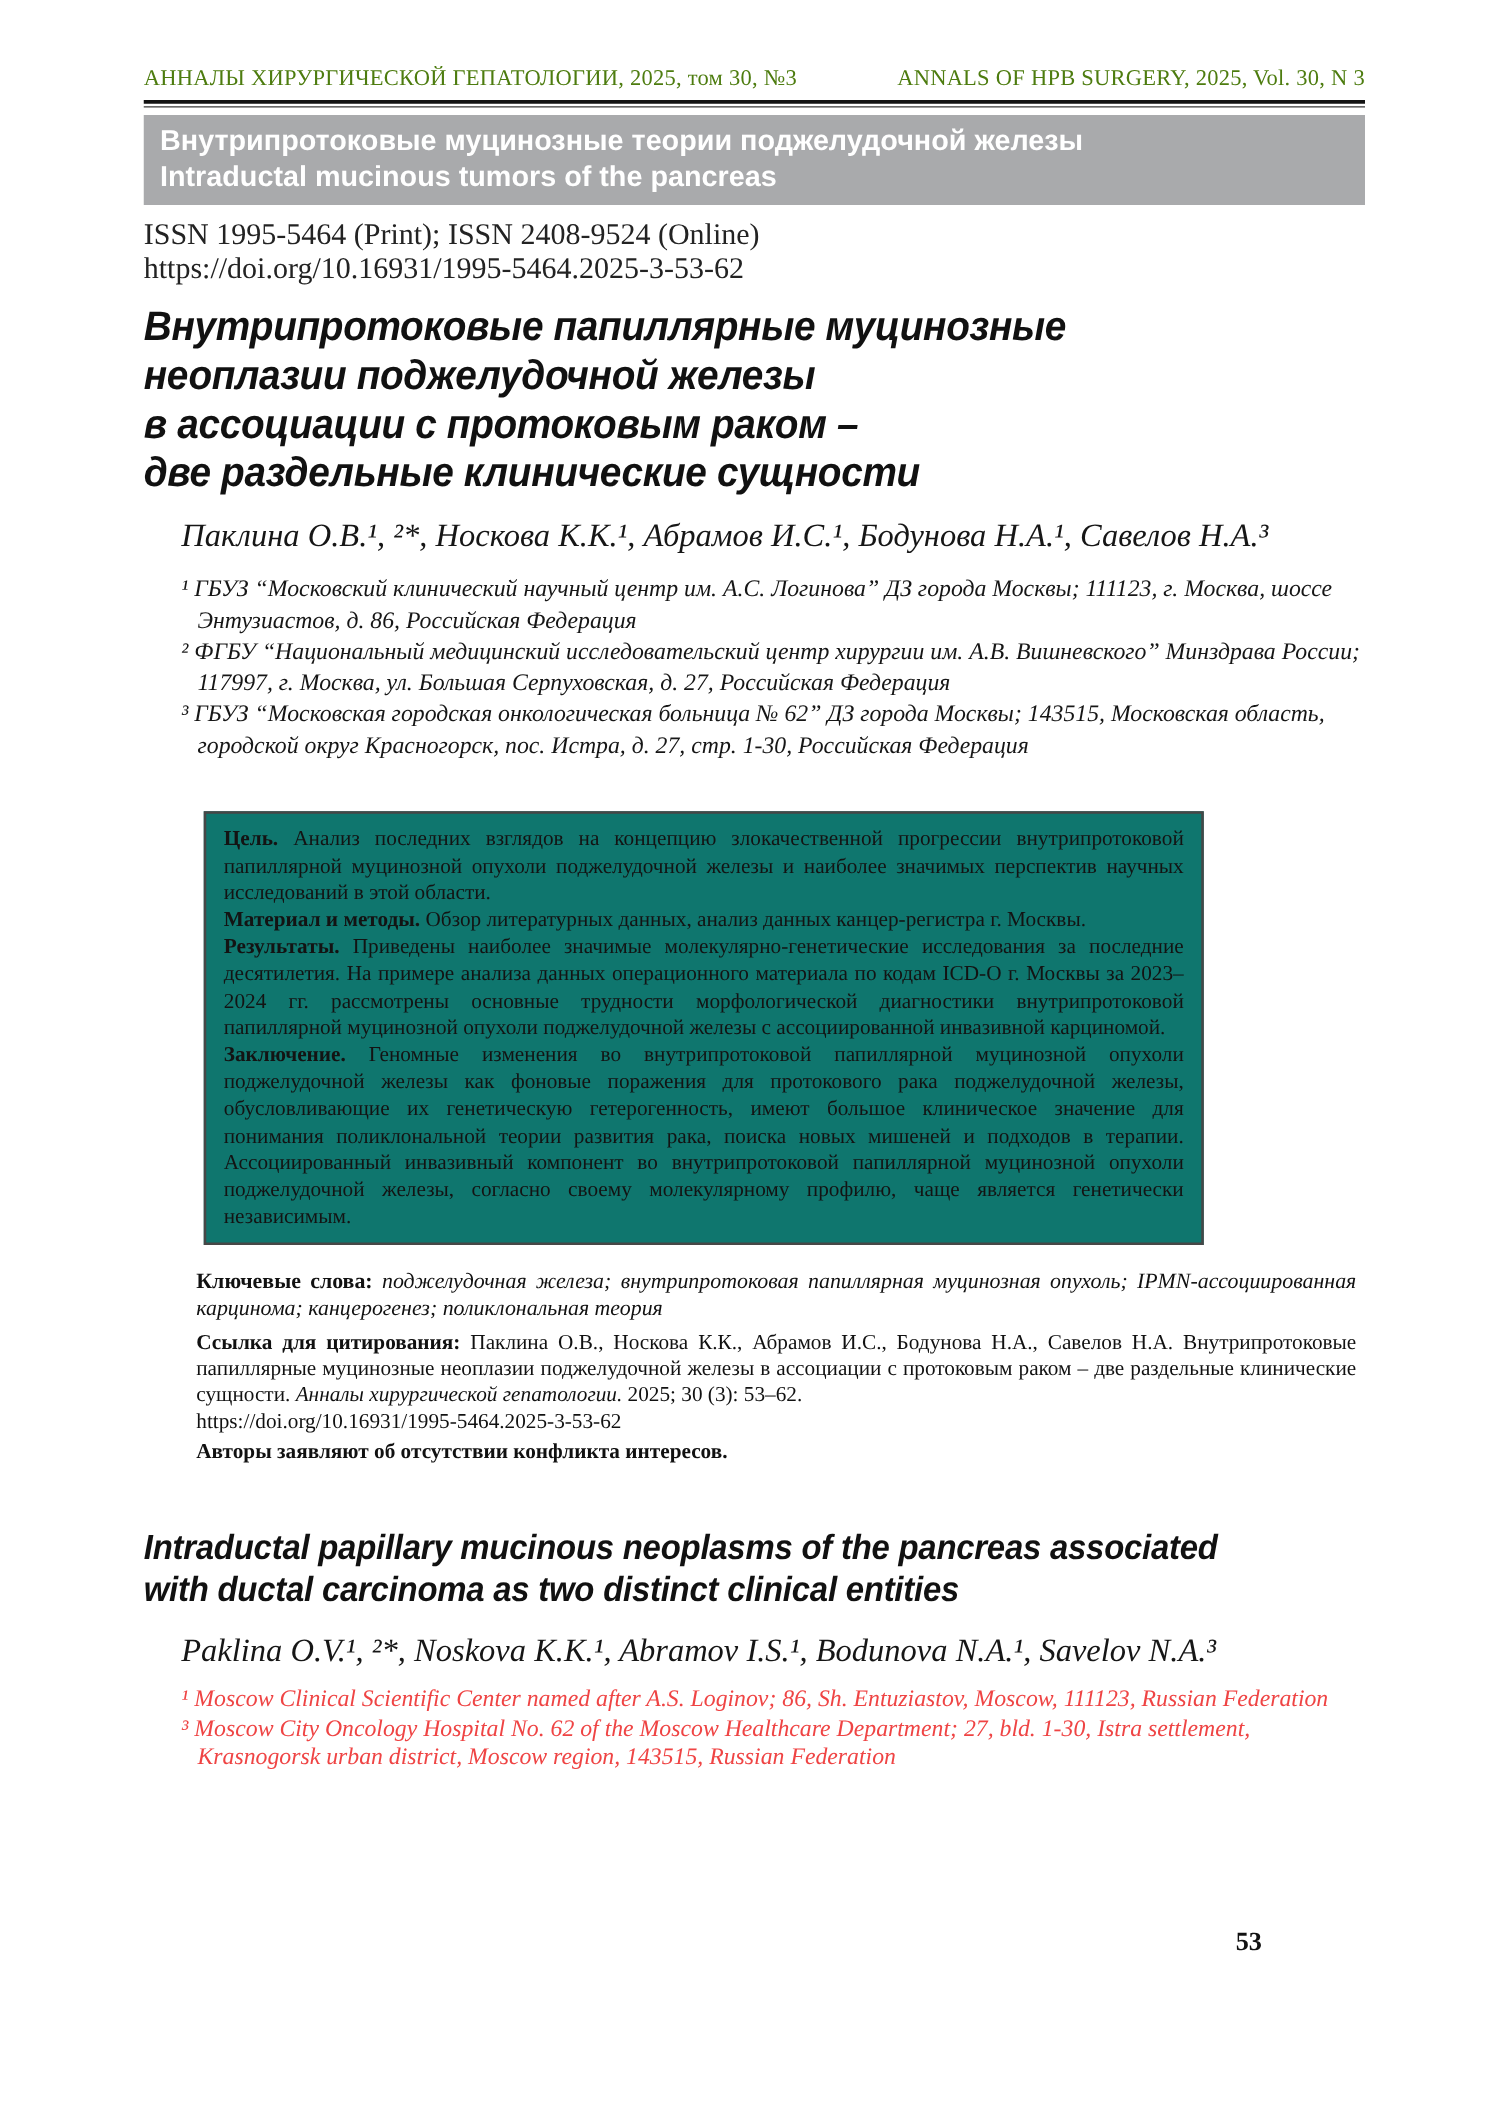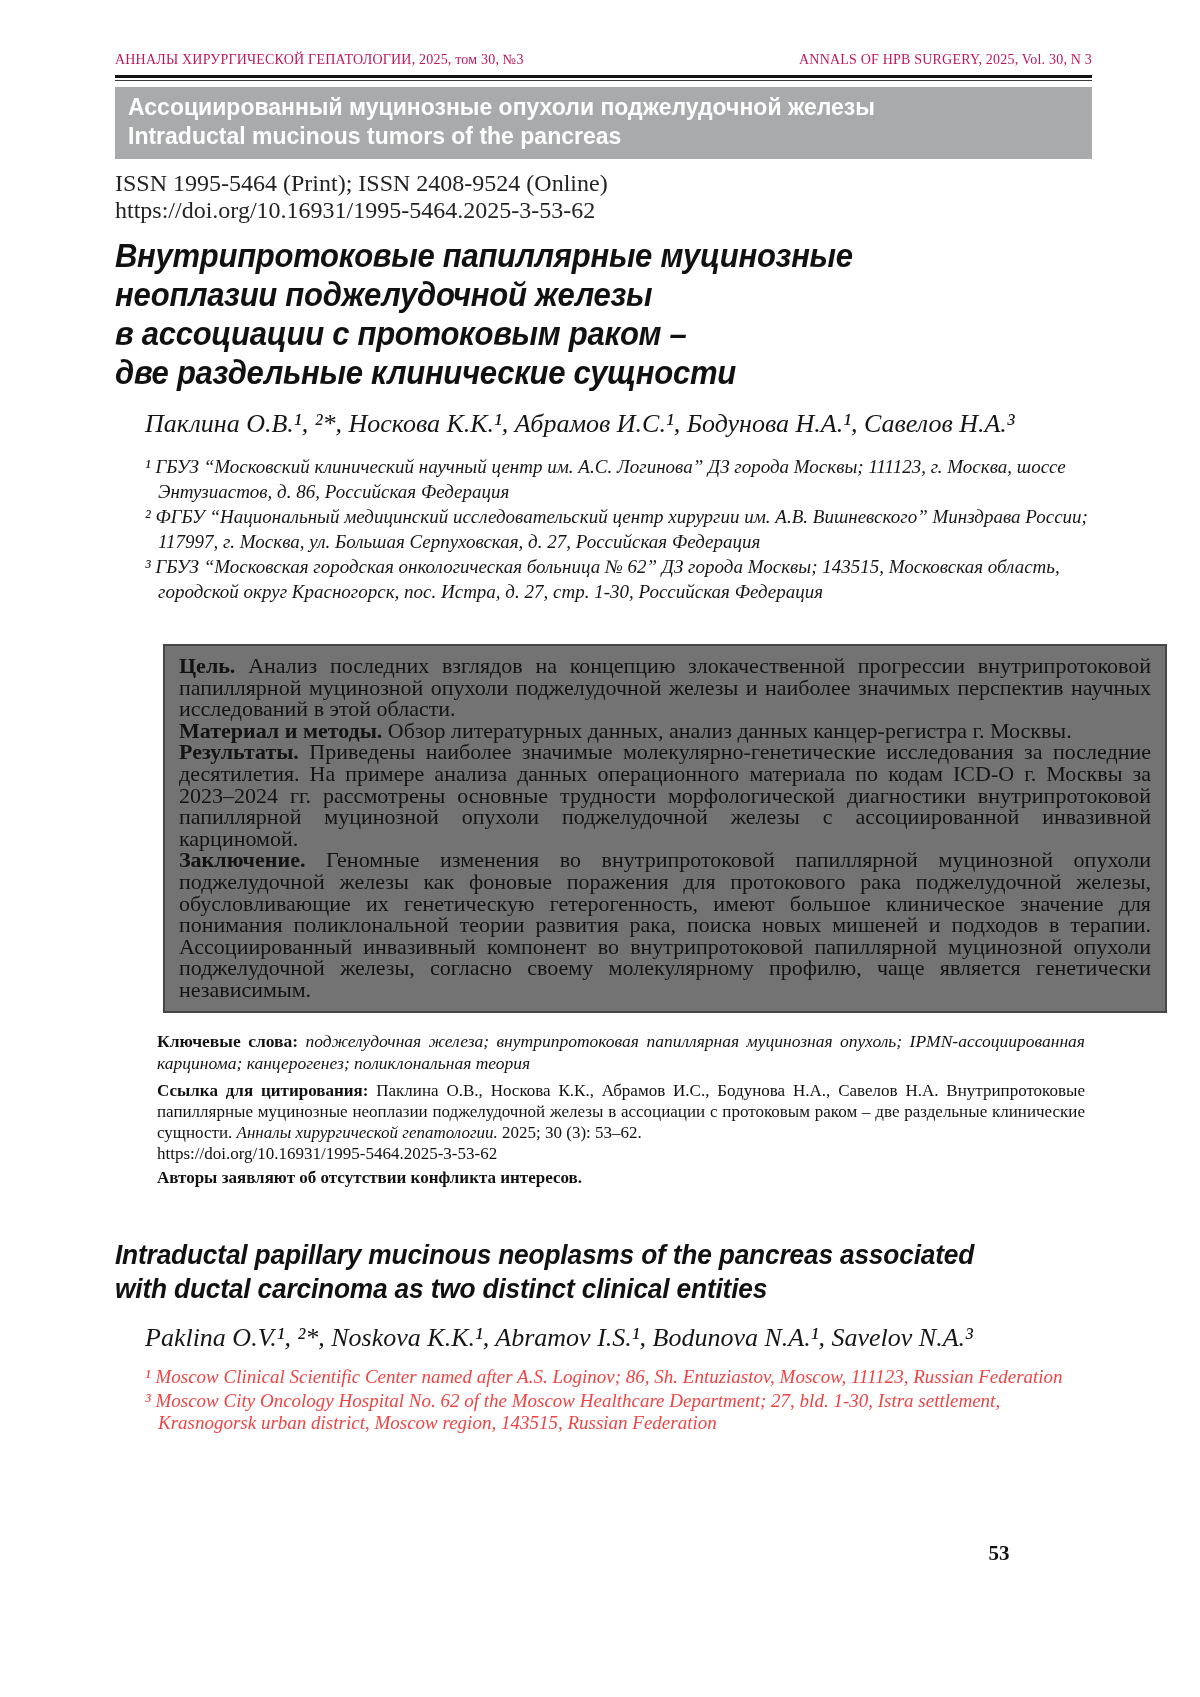--- a/index.html
+++ b/index.html
@@ -11,21 +11,21 @@
     color:#111;
     font-family:"Liberation Serif", serif;
     overflow:hidden;
   }
   .content { position:absolute; left:115px; top:0; width:977px; }
 
   
   .running-head {
     margin-top:52px;
     display:flex; justify-content:space-between; align-items:flex-start;
-    font-size:14px; letter-spacing:0.2px; white-space:nowrap; color:#be185d;
+    font-size:18px; letter-spacing:0.2px; white-space:nowrap; color:#4d7c0f;
   }
   .head-rule { margin-top:7px; height:6px;
     border-top:3px solid #131313; border-bottom:1px solid #3a3a3a; }
 
   
   .banner {
     margin-top:6px;
     background:#a9aaac; color:#ffffff;
     font-family:"Liberation Sans", sans-serif;
     font-weight:bold; font-size:23px; line-height:29px;
@@ -52,25 +52,25 @@
     margin-top:17px; margin-left:30px;
     font-style:italic; font-size:26px; color:#161616;
   }
 
   .affiliations { margin-top:15px; margin-left:30px;
     font-style:italic; font-size:19px; line-height:25px; color:#161616; }
   .affiliations p { padding-left:13px; text-indent:-13px; }
 
   
   .abstract-box {
-    margin-top:40px; margin-left:48px; width:1004px;
-    background:#737373;
+    margin-top:40px; margin-left:48px; width:800px;
+    background:#0f766e;
     border:2px solid #474747;
     padding:9px 14px 10px 14px;
-    font-size:22px; line-height:21.6px; text-align:justify; color:#131313;
+    font-size:17px; line-height:21.6px; text-align:justify; color:#131313;
   }
   .abstract-box b { font-weight:bold; }
 
   .mid-block { margin-left:42px; width:928px; }
   .keywords { margin-top:17px; font-size:17.5px; line-height:22px; text-align:justify; }
   .keywords i { font-style:italic; }
   .citation { margin-top:6px; font-size:17px; line-height:21px; text-align:justify; }
   .citation-doi { font-size:17px; line-height:21px; }
   .conflict { font-weight:bold; font-size:17px; line-height:21px; margin-top:3px; }
 
@@ -96,21 +96,21 @@
 <div class="page">
   <div class="content">
 
     <div class="running-head">
       <span>АННАЛЫ ХИРУРГИЧЕСКОЙ ГЕПАТОЛОГИИ, 2025, том 30, №3</span>
       <span>ANNALS OF HPB SURGERY, 2025, Vol. 30, N 3</span>
     </div>
     <div class="head-rule"></div>
 
     <div class="banner">
-      <div>Ассоциированный муцинозные опухоли поджелудочной железы</div>
+      <div>Внутрипротоковые муцинозные теории поджелудочной железы</div>
       <div>Intraductal mucinous tumors of the pancreas</div>
     </div>
 
     <div class="issn-block">
       <div>ISSN 1995-5464 (Print); ISSN 2408-9524 (Online)</div>
       <div>https://doi.org/10.16931/1995-5464.2025-3-53-62</div>
     </div>
 
     <h1 class="title-ru"><span class="condense">Внутрипротоковые папиллярные муцинозные
 неоплазии поджелудочной железы

